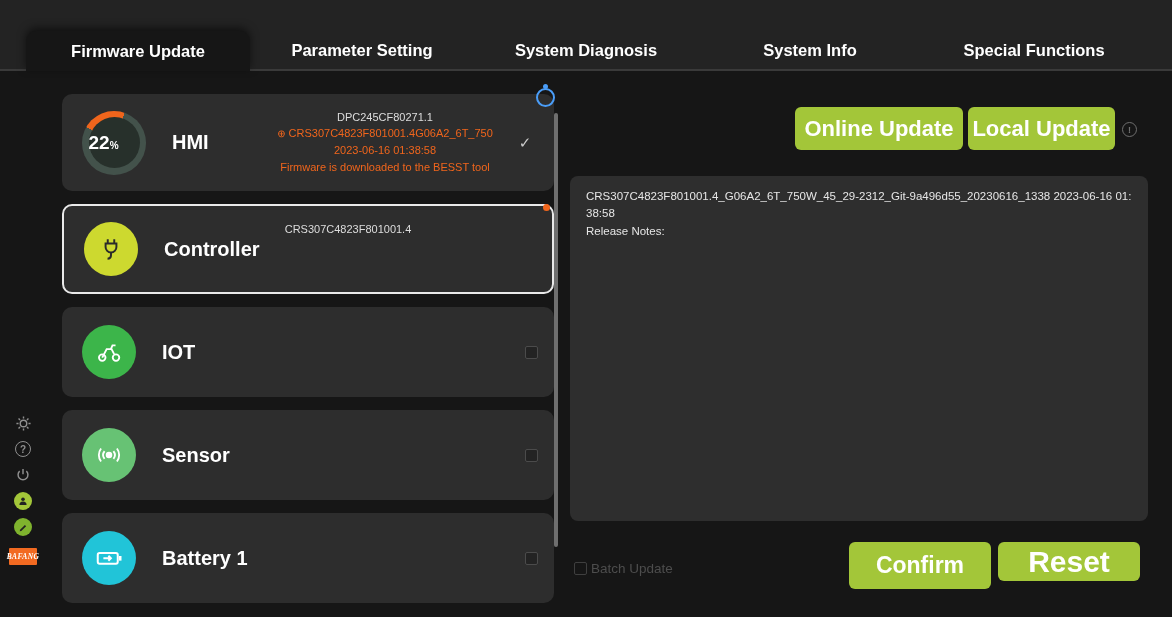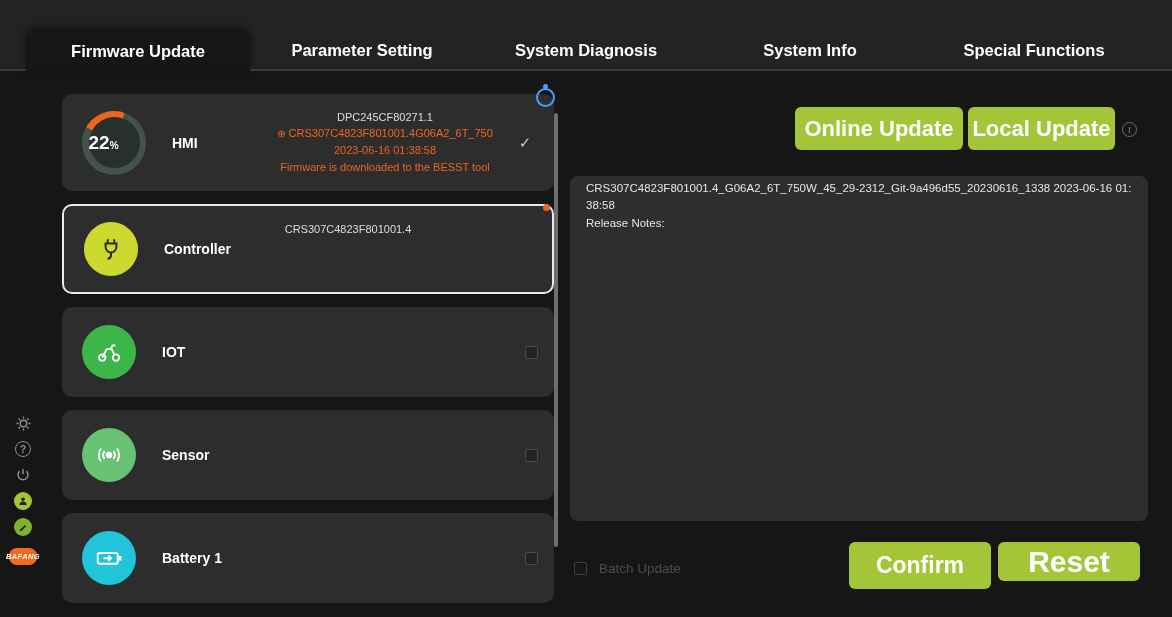--- a/index.html
+++ b/index.html
@@ -15,33 +15,33 @@
   .tab.active { height:40px; margin-bottom:-2px; background:#161616; border-radius:10px 10px 0 0;
                 box-shadow:0 -3px 8px rgba(0,0,0,.55); z-index:6; }
 
   
   .rail { position:absolute; left:4px; top:414px; width:38px; display:flex; flex-direction:column;
           align-items:center; gap:8px; z-index:4; }
   .rail-btn { width:18px; height:18px; display:flex; align-items:center; justify-content:center; cursor:pointer; }
   .circle-glyph { width:16px; height:16px; border:1.6px solid #8f8f8f; border-radius:50%; color:#8f8f8f;
                   font-size:10px; font-weight:bold; display:flex; align-items:center; justify-content:center; }
   .rail-fill { width:18px; height:18px; border-radius:50%; display:flex; align-items:center; justify-content:center; }
-  .logo { width:28px; height:17px; background:#f26a21; border-radius:8px; color:#fff; font-weight:bold;
+  .logo { width:28px; height:17px; background:#f26a21; border-radius:1px; color:#fff; font-weight:bold;
           font-style:italic; font-size:7.5px; display:flex; align-items:center; justify-content:center;
-          letter-spacing:.4px; margin-top:4px; }
+          letter-spacing:.4px; margin-top:4px;font-family:Liberation Serif, serif; }
 
   
   .devices { position:absolute; left:62px; top:94px; width:492px; display:flex; flex-direction:column; gap:13px; z-index:2; }
   .card { position:relative; background:#2d2d2d; border-radius:10px; height:90px; display:flex;
           align-items:center; padding:0 16px 0 20px; cursor:pointer; }
   .card.hmi { height:97px; }
   .card.selected { border:2px solid #e9e9e9; }
   .icon-circle { width:54px; height:54px; border-radius:50%; display:flex; align-items:center;
                  justify-content:center; flex:0 0 auto; }
-  .dev-name { color:#ffffff; font-weight:bold; font-size:14px; margin-left:26px; min-width:86px; }
+  .dev-name { color:#ffffff; font-weight:bold; font-size:20px; margin-left:26px; min-width:86px; }
 
   .ring { width:64px; height:64px; border-radius:50%; display:flex; align-items:center; justify-content:center;
           flex:0 0 auto; background:conic-gradient(from 300deg, #f0651c 0 22%, #43524b 22% 100%); }
   .ring-inner { width:51px; height:51px; border-radius:50%; background:#27302b; display:flex;
                 align-items:center; color:#fff; }
   .pct { font-size:19px; font-weight:bold; }
   .pct-unit { font-size:10px; font-weight:bold; margin-top:6px; }
 
   .hmi-lines { flex:1; display:flex; flex-direction:column; align-items:center; gap:3px;
                font-size:11px; line-height:1.25; min-width:0; }
@@ -71,24 +71,24 @@
          font-family:inherit; z-index:3; }
   #btn-online  { left:795px; top:107px; width:168px; height:43px; font-size:22px; }
   #btn-local   { left:968px; top:107px; width:147px; height:43px; font-size:22px; }
   #btn-confirm { left:849px; top:542px; width:142px; height:47px; font-size:23px; }
   #btn-reset   { left:998px; top:542px; width:142px; height:39px; font-size:30px; }
   .info-ico { position:absolute; left:1122px; top:122px; width:15px; height:15px; border:1.6px solid #6f6f6f;
               border-radius:50%; color:#6f6f6f; font-size:9px; font-weight:bold; display:flex;
               align-items:center; justify-content:center; z-index:3; }
 
   .panel { position:absolute; left:570px; top:176px; width:578px; height:345px; background:#2e2e2e;
-           border-radius:8px; padding:4px 16px; color:#e6e6e6; font-size:11.5px; line-height:1.5; z-index:2; }
+           border-radius:8px; padding:12px 16px; color:#e6e6e6; font-size:11.5px; line-height:1.5; z-index:2; }
   .panel-title { word-break:break-all; }
 
-  .batch { position:absolute; left:574px; top:561px; display:flex; align-items:center; gap:12px;
+  .batch { position:absolute; left:574px; top:561px; display:flex; align-items:center; gap:4px;
            color:#4d4d4d; font-size:13.5px; z-index:3; cursor:pointer; }
   .batch .cbx { margin-left:0; border-color:#3f3f3f; background:transparent; }
 
   svg { display:block; }
 </style>
 </head>
 <body>
 
 <div id="app">
 

